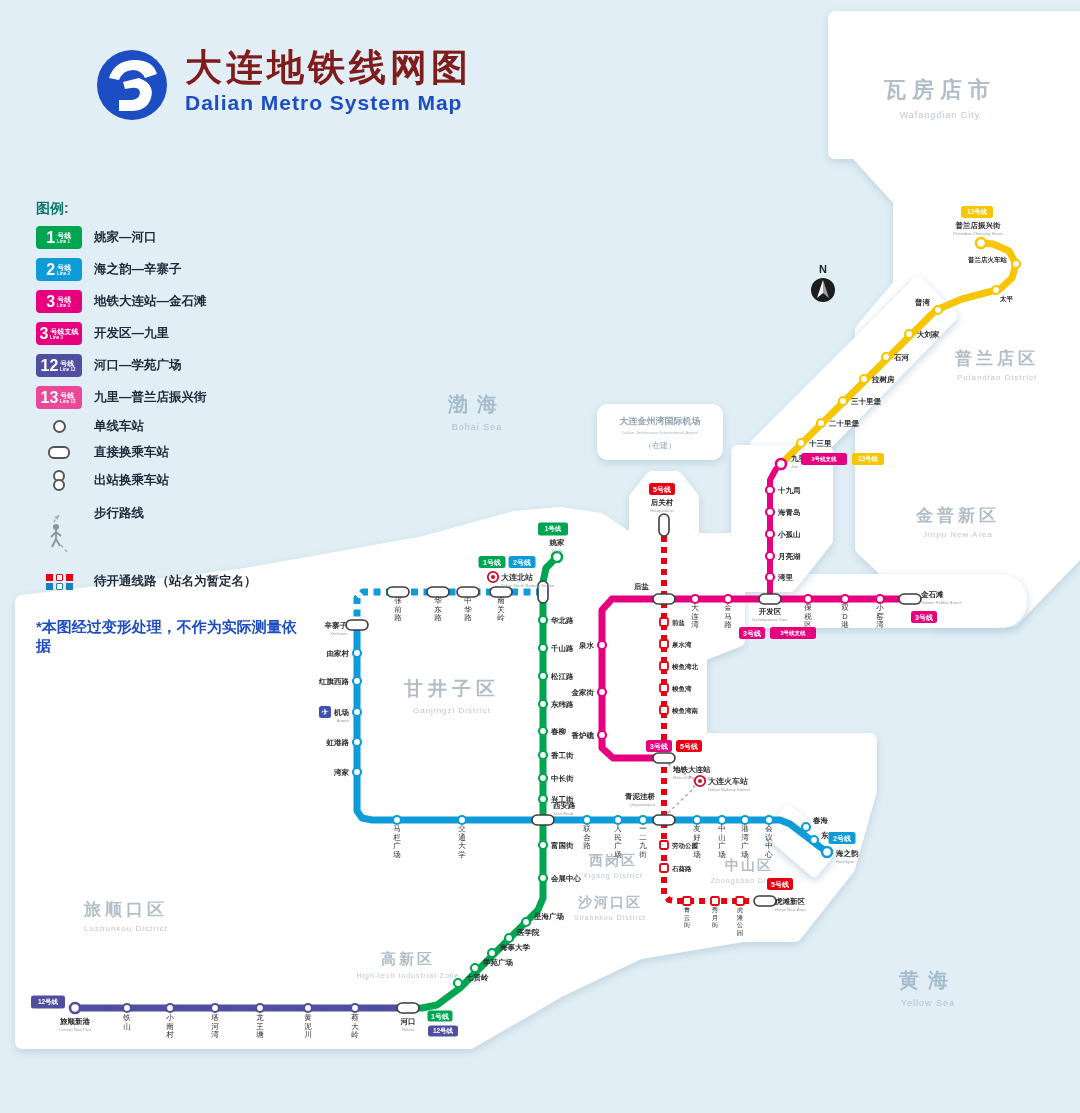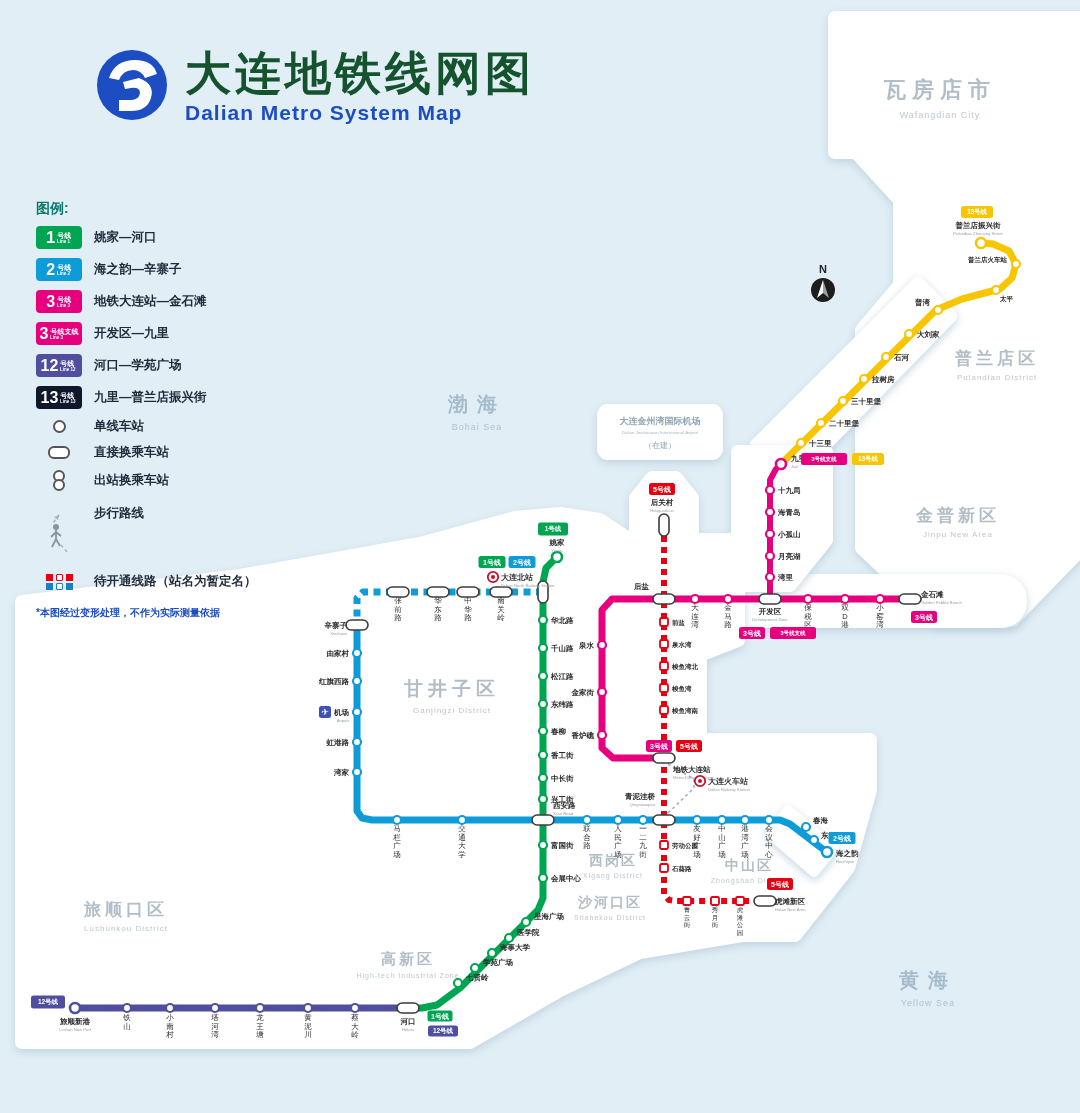--- a/index.html
+++ b/index.html
@@ -3,21 +3,21 @@
 <meta charset="utf-8">
 <style>
   html,body{margin:0;padding:0;background:#e3eff6;}
   #stage{position:relative;width:1080px;height:1113px;background:#e1eef5;overflow:hidden;
          font-family:"Liberation Sans", sans-serif;}
   #mapsvg{position:absolute;left:0;top:0;}
   
   #header{position:absolute;left:95px;top:48px;display:flex;align-items:flex-start;gap:16px;z-index:5;}
   #logo{width:74px;height:74px;}
   .titlecol{display:flex;flex-direction:column;}
-  .title-cn{font-size:46px;font-weight:bold;color:#14532d;letter-spacing:4px;line-height:1.1;}
+  .title-cn{font-size:37px;font-weight:bold;color:#7f1d1d;letter-spacing:4px;line-height:1.1;}
   .title-en{font-size:21px;font-weight:bold;color:#1d4dc2;margin-top:2px;letter-spacing:1px;}
   
   #legend{position:absolute;left:36px;top:200px;z-index:5;width:270px;}
   .leg-title{font-size:14px;font-weight:bold;color:#0f766e;margin-bottom:8px;}
   .leg-row{display:flex;align-items:center;margin-bottom:9px;}
   .lbadge{display:inline-flex;align-items:center;justify-content:center;color:#fff;border-radius:4px;
           width:46px;height:23px;font-weight:bold;flex:none;}
   .lbadge .num{font-size:16px;line-height:1;}
   .lbadge .col{display:flex;flex-direction:column;line-height:1;margin-left:2px;align-items:flex-start;}
   .lbadge .s1{font-size:7px;} .lbadge .s2{font-size:5px;transform:scale(.9);transform-origin:left;}
@@ -34,21 +34,21 @@
   .walk-title{font-size:12.5px;font-weight:bold;color:#1f2a3a;margin-bottom:4px;font-family:Liberation Mono, monospace;}
   .walk-dir{font-size:10px;font-weight:bold;color:#e60012;margin-top:4px;}
   .walk-sub{font-size:7.5px;color:#5c6670;line-height:1.25;}
   .futrow{display:flex;align-items:center;margin-top:16px;font-family:Liberation Serif, serif;}
   .futicon{width:46px;flex:none;display:flex;flex-direction:column;gap:2px;align-items:center;}
   .futline{display:flex;gap:3px;align-items:center;}
   .fsq{width:7px;height:7px;display:block;}
   .fsq.red{background:#e60012;} .fsq.blue{background:#1b7fc4;}
   .fsq.open-red{background:#fff;border:1.6px solid #e60012;width:5px;height:5px;border-radius:1px;}
   .fsq.open-blue{background:#fff;border:1.6px solid #1b7fc4;width:5px;height:5px;border-radius:1px;}
-  .note{margin-top:16px;font-size:10px;font-weight:bold;color:#1d4dc2;}
+  .note{margin-top:28px;font-size:15px;font-weight:bold;color:#1d4dc2;}
 </style>
 </head>
 <body>
 
 <div id="stage">
 
   <svg id="mapsvg" width="1080" height="1113" viewBox="0 0 1080 1113">
     <defs>
       <filter id="lsh" x="-20%" y="-20%" width="140%" height="140%">
         <feDropShadow dx="0" dy="3" stdDeviation="4" flood-color="#b9cfdd" flood-opacity="0.85"></feDropShadow>
@@ -647,21 +647,21 @@
           <span class="lbadge" style="background:#504e9f">
       <span class="num">12</span>
       <span class="col">
               <span class="s1">号线</span>
               <span class="s2">Line 12</span>
             </span>
           </span>
     <span class="leg-desc">河口—学苑广场</span>
         </div>
         <div class="leg-row">
-          <span class="lbadge" style="background:#0f172a">
+          <span class="lbadge" style="background:#ec4899">
       <span class="num">13</span>
       <span class="col">
               <span class="s1">号线</span>
               <span class="s2">Line 13</span>
             </span>
           </span>
     <span class="leg-desc">九里—普兰店振兴街</span>
         </div>
       </div>
     <div id="legend-symbols">

